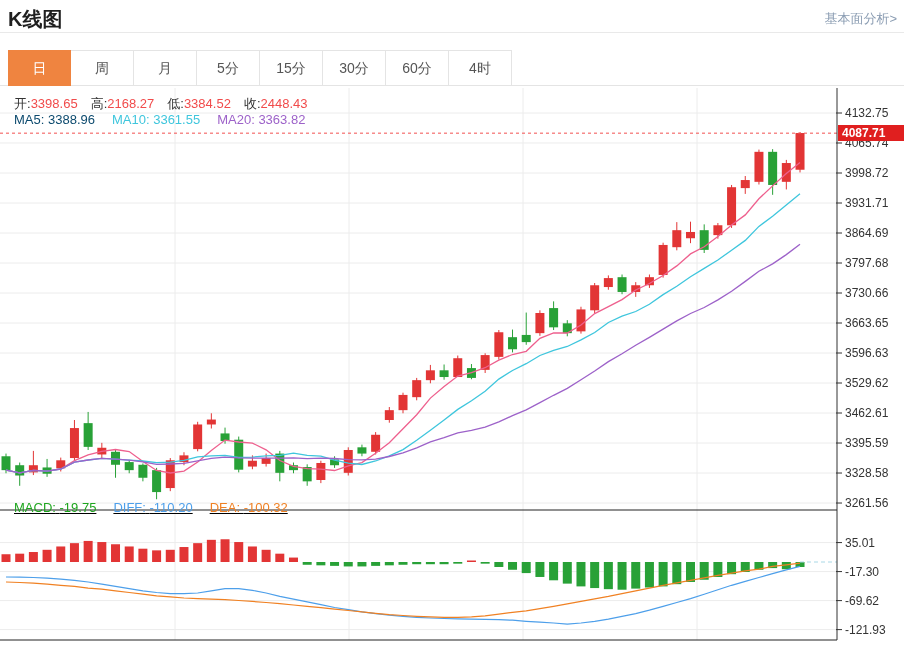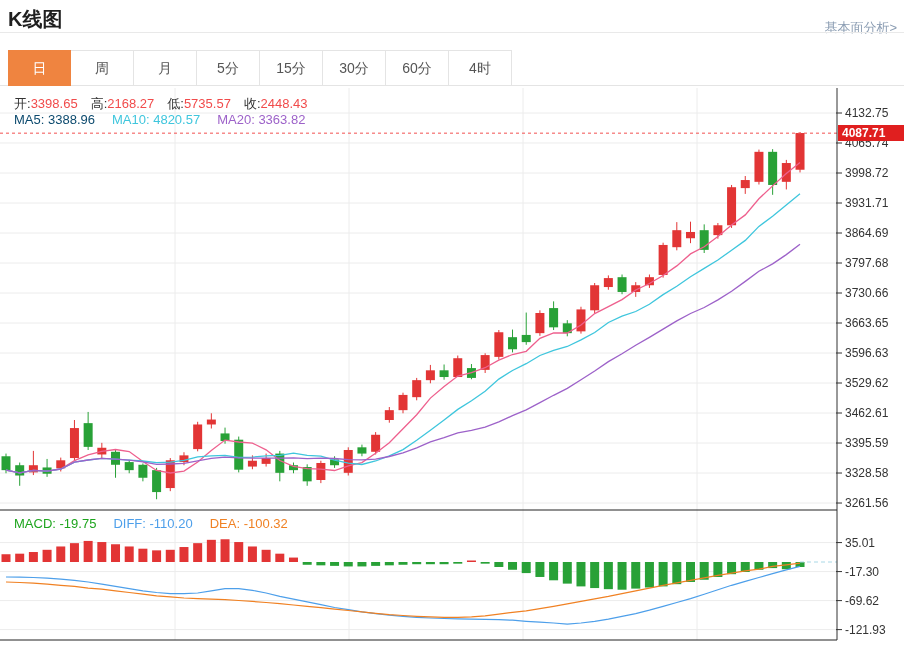--- a/index.html
+++ b/index.html
@@ -1,37 +1,37 @@
 <!DOCTYPE html>
 <html><head>
 <meta charset="utf-8">
 <style>
   html,body{margin:0;padding:0;}
   body{
     width:904px;height:645px;position:relative;overflow:hidden;
     background:#ffffff;font-family:"Liberation Sans","DejaVu Sans",sans-serif;
   }
   .page-title{position:absolute;left:8px;top:6px;font-size:20px;font-weight:bold;color:#1f1f1f;}
-  .analysis-link{position:absolute;right:7px;top:19px;font-size:13px;color:#8a9cb2;cursor:pointer;}
+  .analysis-link{position:absolute;right:7px;top:10px;font-size:13px;color:#8a9cb2;cursor:pointer;}
   .title-sep{position:absolute;left:0;top:32px;width:904px;height:1px;background:#e9e9e9;}
   .tab-strip{position:absolute;left:0;top:50px;width:904px;height:36px;border-bottom:1px solid #e4e4e4;box-sizing:border-box;}
   .tabs{position:absolute;left:8px;top:0;display:flex;height:36px;}
   .tab{
     width:63px;height:36px;box-sizing:border-box;border:1px solid #e4e4e4;border-left:none;
     line-height:34px;text-align:center;font-size:14px;color:#555;background:#fff;cursor:pointer;
   }
   .tab:first-child{border-left:1px solid #e4e4e4;}
   .tab.active{background:#ef8440;border-color:#ef8440;color:#fff;}
   .chart-svg{position:absolute;left:0;top:0;}
   .ohlc-row{position:absolute;left:14px;top:95px;font-size:13px;white-space:nowrap;}
   .ohlc-row .lbl{color:#333;}
   .ohlc-row .val{color:#f14b4b;margin-right:13px;}
   .ma-row{position:absolute;left:14px;top:112px;font-size:13px;white-space:nowrap;}
   .ma-row .seg{margin-right:17px;}
-  .macd-row{position:absolute;left:14px;top:516px;font-size:13px;white-space:nowrap;}
+  .macd-row{position:absolute;left:14px;top:500px;font-size:13px;white-space:nowrap;text-decoration:underline;}
   .macd-row .seg{margin-right:17px;}
 </style>
 </head>
 <body>
 
 <div class="page-title">K线图</div>
 <div class="analysis-link">基本面分析&gt;</div>
 <div class="title-sep"></div>
 
 <div class="tab-strip">
@@ -308,15 +308,15 @@
       <text x="845" y="604.596296706952" font-size="12" fill="#333333">-69.62</text>
       <line x1="836" y1="629.5961858299146" x2="842" y2="629.5961858299146" stroke="#333333" stroke-width="1"></line>
       <text x="845" y="633.5961858299146" font-size="12" fill="#333333">-121.93</text>
     </g>
     <g>
       <rect x="838" y="125" width="66" height="16" fill="#e01f1f"></rect>
       <text x="842" y="137" font-size="12" font-weight="bold" fill="#ffffff">4087.71</text>
     </g>
   </svg>
 
-<div class="ohlc-row"><span class="lbl">开:</span><span class="val">3398.65</span><span class="lbl">高:</span><span class="val">2168.27</span><span class="lbl">低:</span><span class="val">5735.57</span><span class="lbl">收:</span><span class="val">2448.43</span></div>
-<div class="ma-row"><span class="seg" style="color: #0c4a6e;"><span>MA5:</span> <span>3388.96</span></span><span class="seg" style="color: rgb(63, 198, 221);"><span>MA10:</span> <span>4820.57</span></span><span class="seg" style="color: rgb(157, 98, 201);"><span>MA20:</span> <span>3363.82</span></span></div>
+<div class="ohlc-row"><span class="lbl">开:</span><span class="val">3398.65</span><span class="lbl">高:</span><span class="val">2168.27</span><span class="lbl">低:</span><span class="val">3384.52</span><span class="lbl">收:</span><span class="val">2448.43</span></div>
+<div class="ma-row"><span class="seg" style="color: #0c4a6e;"><span>MA5:</span> <span>3388.96</span></span><span class="seg" style="color: rgb(63, 198, 221);"><span>MA10:</span> <span>3361.55</span></span><span class="seg" style="color: rgb(157, 98, 201);"><span>MA20:</span> <span>3363.82</span></span></div>
 <div class="macd-row"><span class="seg" style="color: rgb(30, 165, 30);"><span>MACD:</span> <span>-19.75</span></span><span class="seg" style="color: rgb(77, 159, 234);"><span>DIFF:</span> <span>-110.20</span></span><span class="seg" style="color: rgb(240, 129, 35);"><span>DEA:</span> <span>-100.32</span></span></div>
 
 </body></html>

